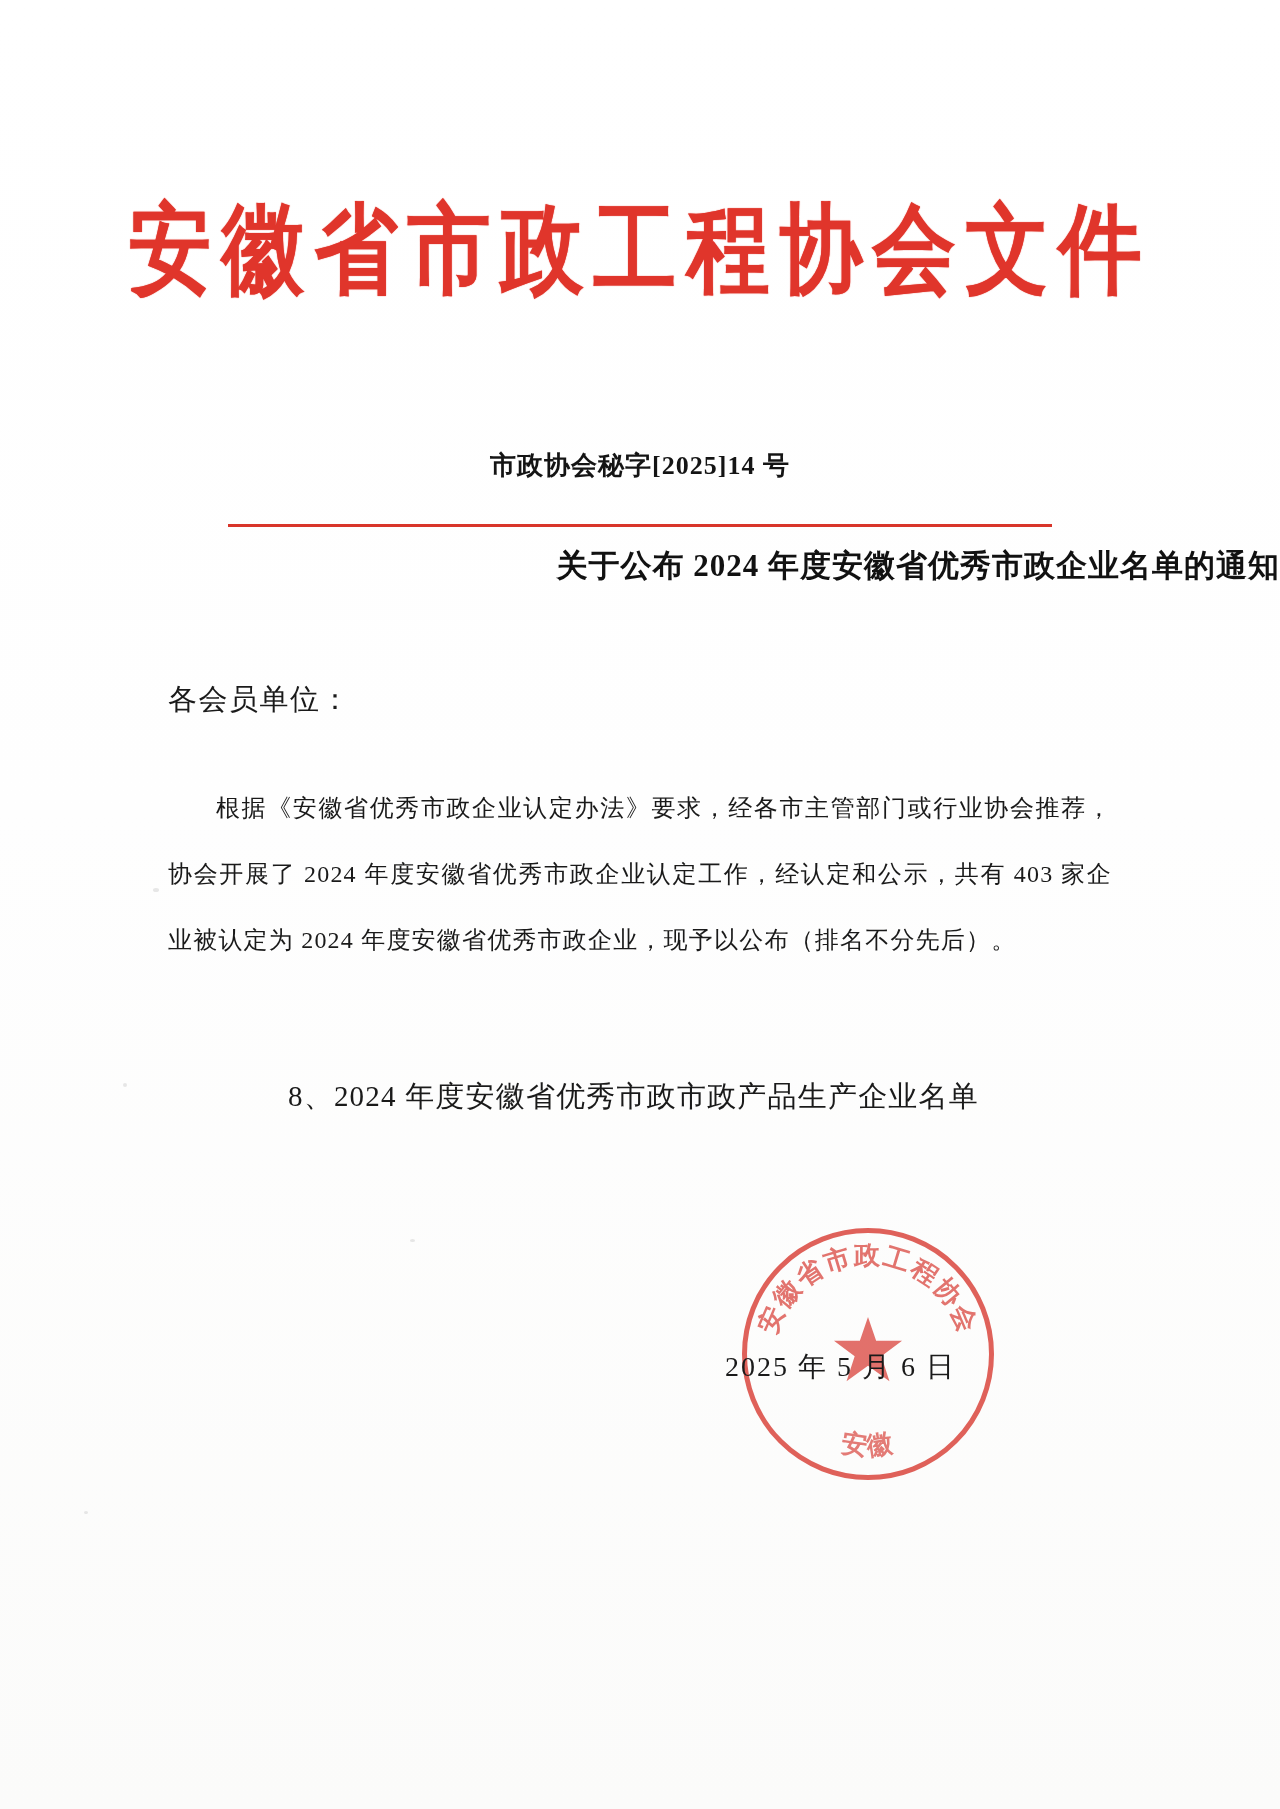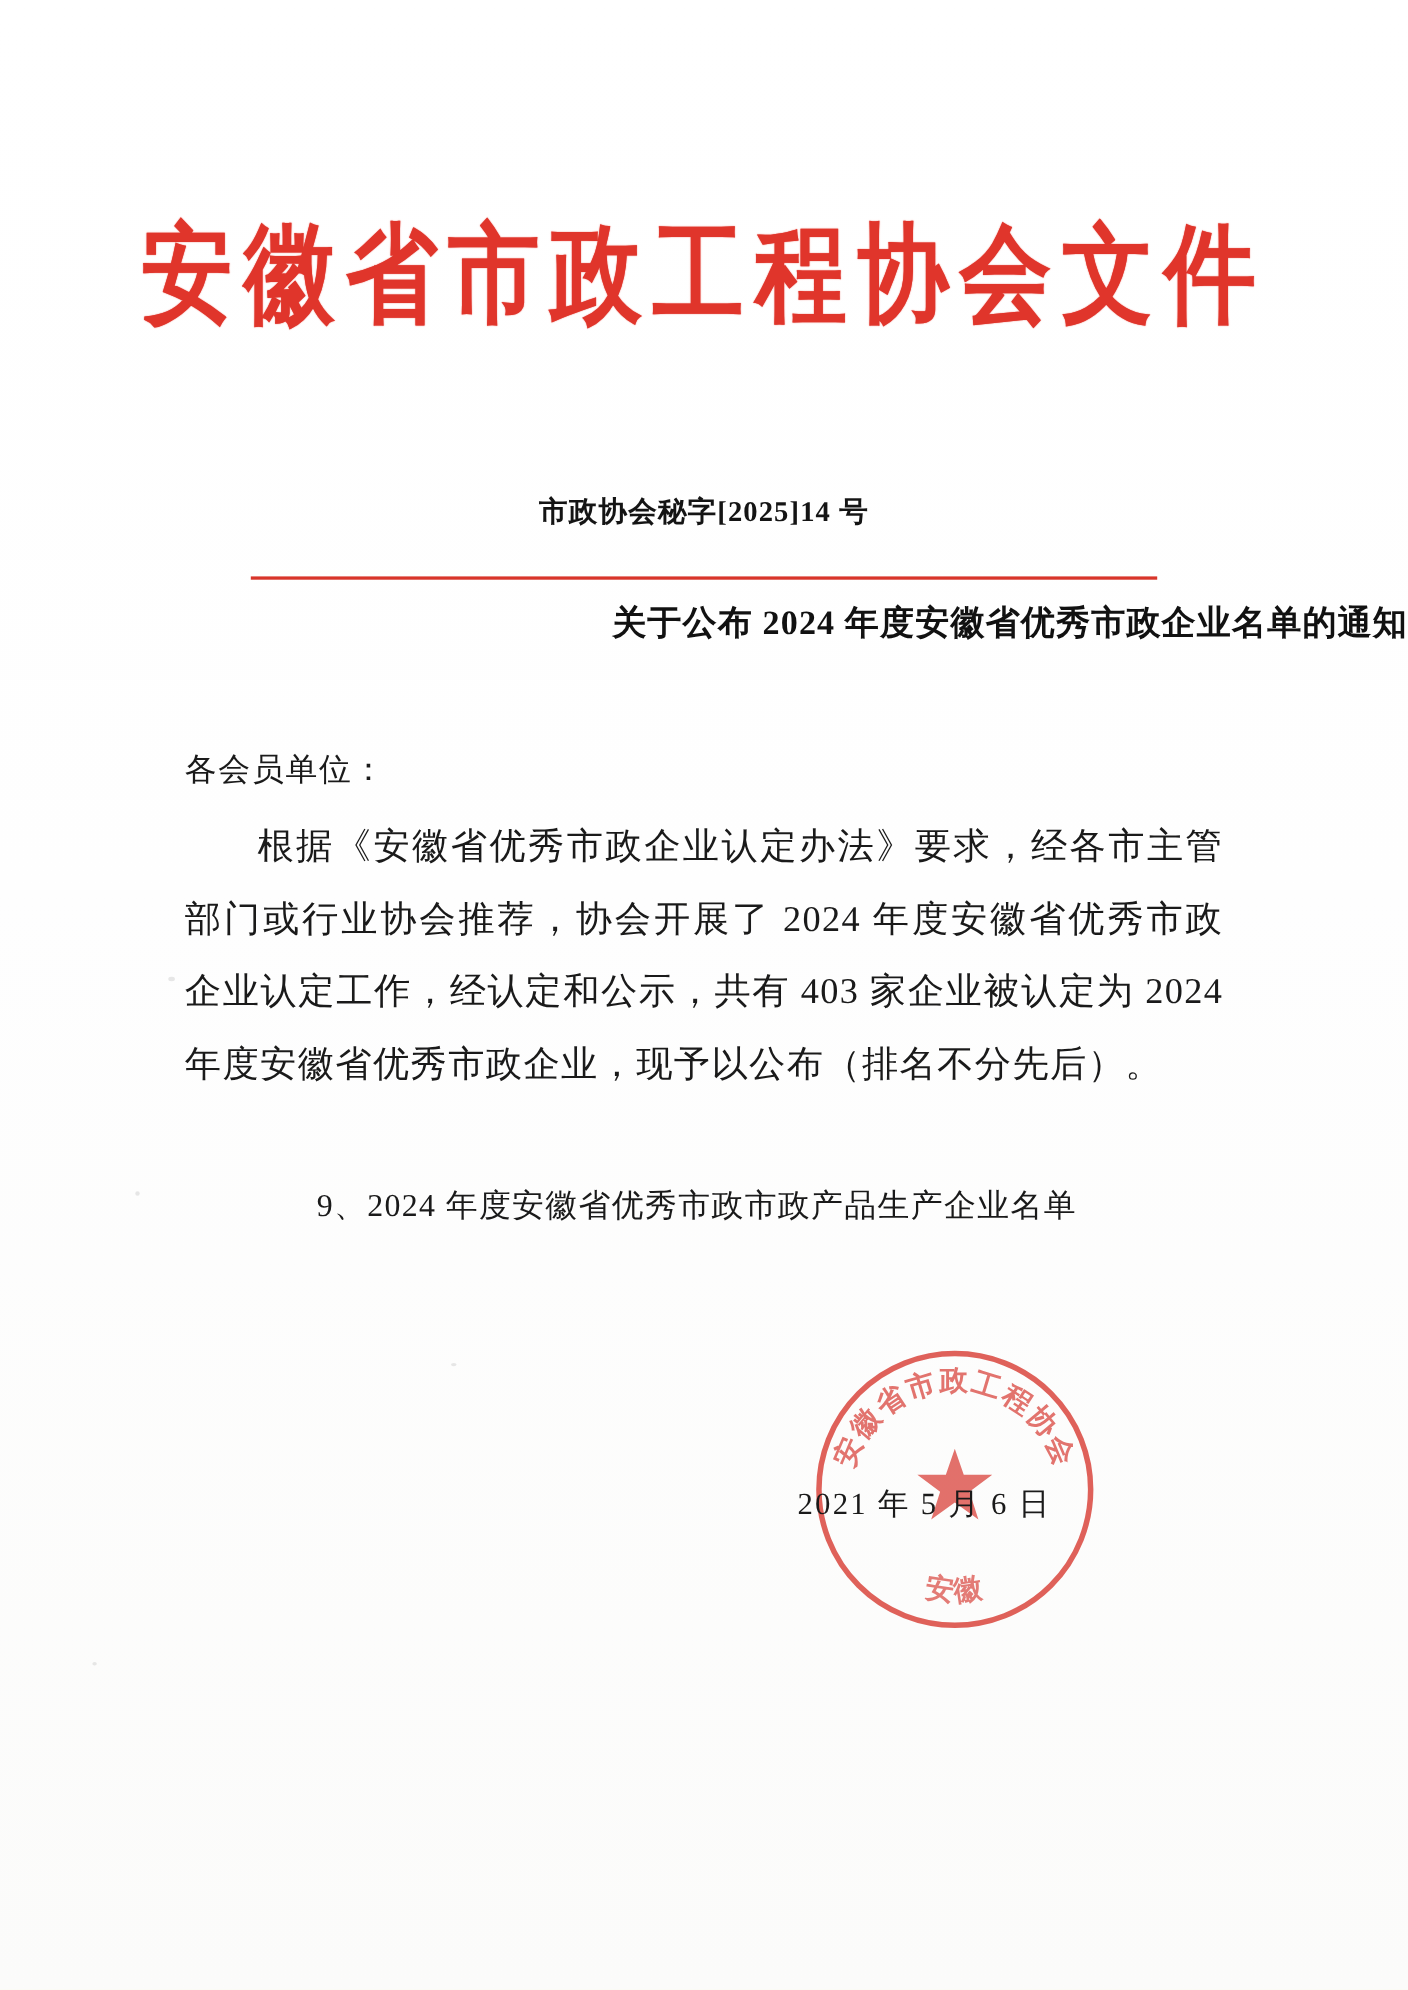--- a/index.html
+++ b/index.html
@@ -87,24 +87,24 @@
   .salutation {
     position: absolute;
     top: 680px;
     left: 168px;
     font-size: 29px;
     letter-spacing: 1.5px;
   }
 
   .body-text {
     position: absolute;
-    top: 737px;
+    top: 775px;
     left: 168px;
     width: 944px;
-    font-size: 33px;
+    font-size: 24px;
     line-height: 66px;
     letter-spacing: 1.2px;
     text-align: justify;
     text-justify: inter-ideograph;
   }
   .body-text p {
     margin: 0;
     text-indent: 2em;
   }
 
@@ -201,21 +201,21 @@
   <div class="doc-subject">关于公布 2024 年度安徽省优秀市政企业名单的通知</div>
 
   <div class="salutation">各会员单位：</div>
 
   <div class="body-text">
     <p>根据《安徽省优秀市政企业认定办法》要求，经各市主管部门或行业协会推荐，协会开展了 2024 年度安徽省优秀市政企业认定工作，经认定和公示，共有 403 家企业被认定为 2024 年度安徽省优秀市政企业，现予以公布（排名不分先后）。</p>
   </div>
 
   <div class="attachments">
     <div class="att-line-2">
-      <span>9、2024 年度安徽省优秀市政市政产品生产企业名单</span>
+      <span>8、2024 年度安徽省优秀市政市政产品生产企业名单</span>
     </div>
   </div>
 
   <div class="seal">
     <div class="seal-ring"></div>
     <svg class="seal-arc-text" viewBox="0 0 252 252">
       <defs>
         <path id="arcTop" d="M 30 132 A 96 96 0 0 1 222 132" fill="none"></path>
       </defs>
       <text text-anchor="middle" opacity="0.85">
@@ -228,14 +228,14 @@
     <svg class="seal-bottom-text" viewBox="0 0 252 252">
       <defs>
         <path id="arcBottom" d="M 44 176 A 92 92 0 0 0 208 176" fill="none"></path>
       </defs>
       <text text-anchor="middle" opacity="0.8" font-size="22">
         <textPath href="#arcBottom" startOffset="50%">安徽</textPath>
       </text>
     </svg>
   </div>
 
-  <div class="doc-date">2021 年 5 月 6 日</div>
+  <div class="doc-date">2025 年 5 月 6 日</div>
 </div>
 
 </body></html>

